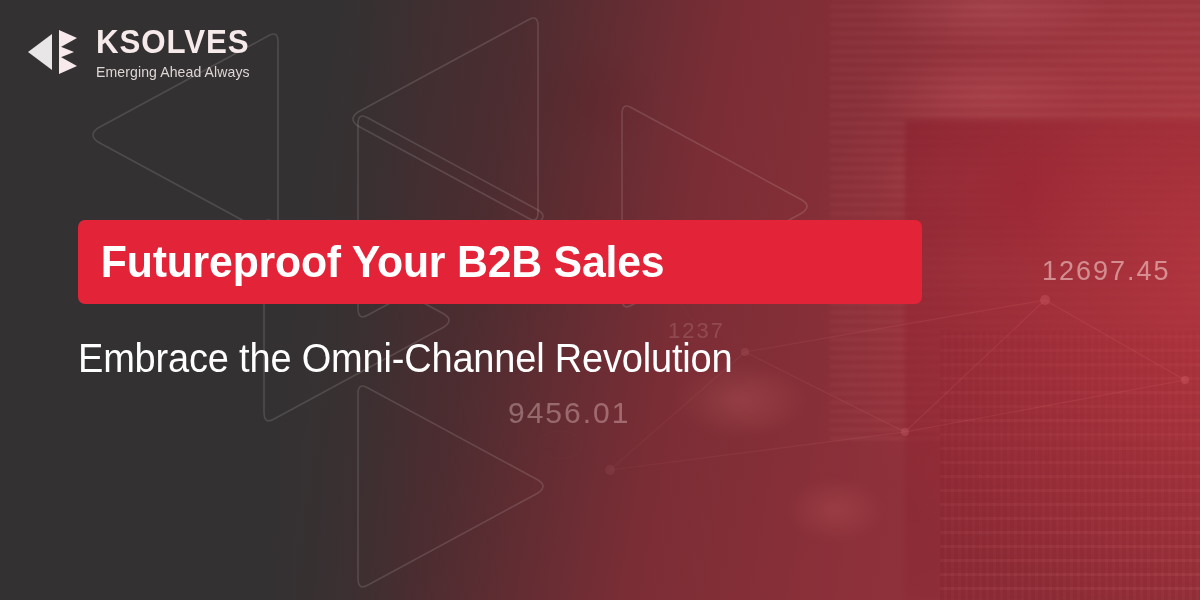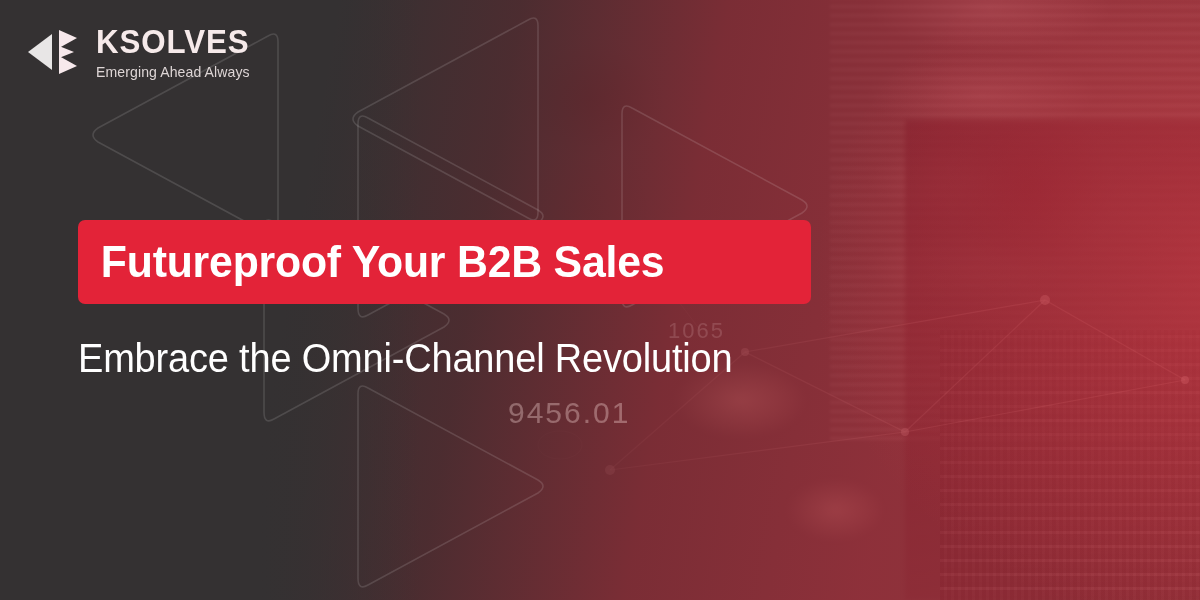--- a/index.html
+++ b/index.html
@@ -107,21 +107,21 @@
     font-size:34px; font-weight:700; letter-spacing:1.0px;
     color:#f6eaea; line-height:1; transform:scaleX(.92); transform-origin:left center;
   }
   .logo-tag {
     font-size:14.5px; color:#ded6d6; margin-top:6px; letter-spacing:.1px;
     transform:scaleX(.97); transform-origin:left center;
   }
 
   
   .headline-bar {
-    position:absolute; left:78px; top:220px; width:733px; height:84px;
+    position:absolute; left:78px; top:220px; width:844px; height:84px;
     background:#e32338; border-radius:7px;
     display:flex; align-items:center;
   }
   .headline-text {
     color:#ffffff; font-size:45px; font-weight:700;
     letter-spacing:-0.2px; padding-left:24px; white-space:nowrap;
     transform:scaleX(.95); transform-origin:left center;
   }
   .subheadline {
     position:absolute; left:78px; top:336px; width:900px;
@@ -169,22 +169,23 @@
         <path d="M520 300 L640 250 L700 330"></path>
         <ellipse cx="560" cy="445" rx="22" ry="14"></ellipse>
       </g>
     </svg>
   </div>
 
   <div class="wash"></div>
   <div class="wash-warm"></div>
   <div class="left-solid"></div>
 
+  <div class="ticker-num ticker-a">12697.45</div>
   <div class="ticker-num ticker-b">9456.01</div>
-  <div class="ticker-num ticker-c">1065</div>
+  <div class="ticker-num ticker-c">1237</div>
 
   <svg class="tri-deco" viewBox="0 0 1200 600" preserveAspectRatio="none">
     <g fill="none" stroke="rgba(255,255,255,0.13)" stroke-width="1.6" stroke-linejoin="round" stroke-linecap="round">
       <path d="M98 128 L268 36 Q278 30 278 42 L278 228 Q278 240 268 234 L98 142 Q88 135 98 128 Z"></path>
       <path d="M264 412 L264 228 Q264 216 274 222 L444 314 Q454 320 444 327 L274 419 Q264 425 264 412 Z"></path>
       <path d="M358 112 L528 20 Q538 14 538 26 L538 212 Q538 224 528 218 L358 126 Q348 119 358 112 Z"></path>
       <path d="M358 578 L358 394 Q358 382 368 388 L538 480 Q548 486 538 493 L368 585 Q358 591 358 578 Z"></path>
       <path d="M622 298 L622 114 Q622 102 632 108 L802 200 Q812 206 802 213 L632 305 Q622 311 622 298 Z"></path>
       <path d="M358 308 L358 124 Q358 112 368 118 L538 210 Q548 216 538 223 L368 315 Q358 321 358 308 Z"></path>
     </g>

